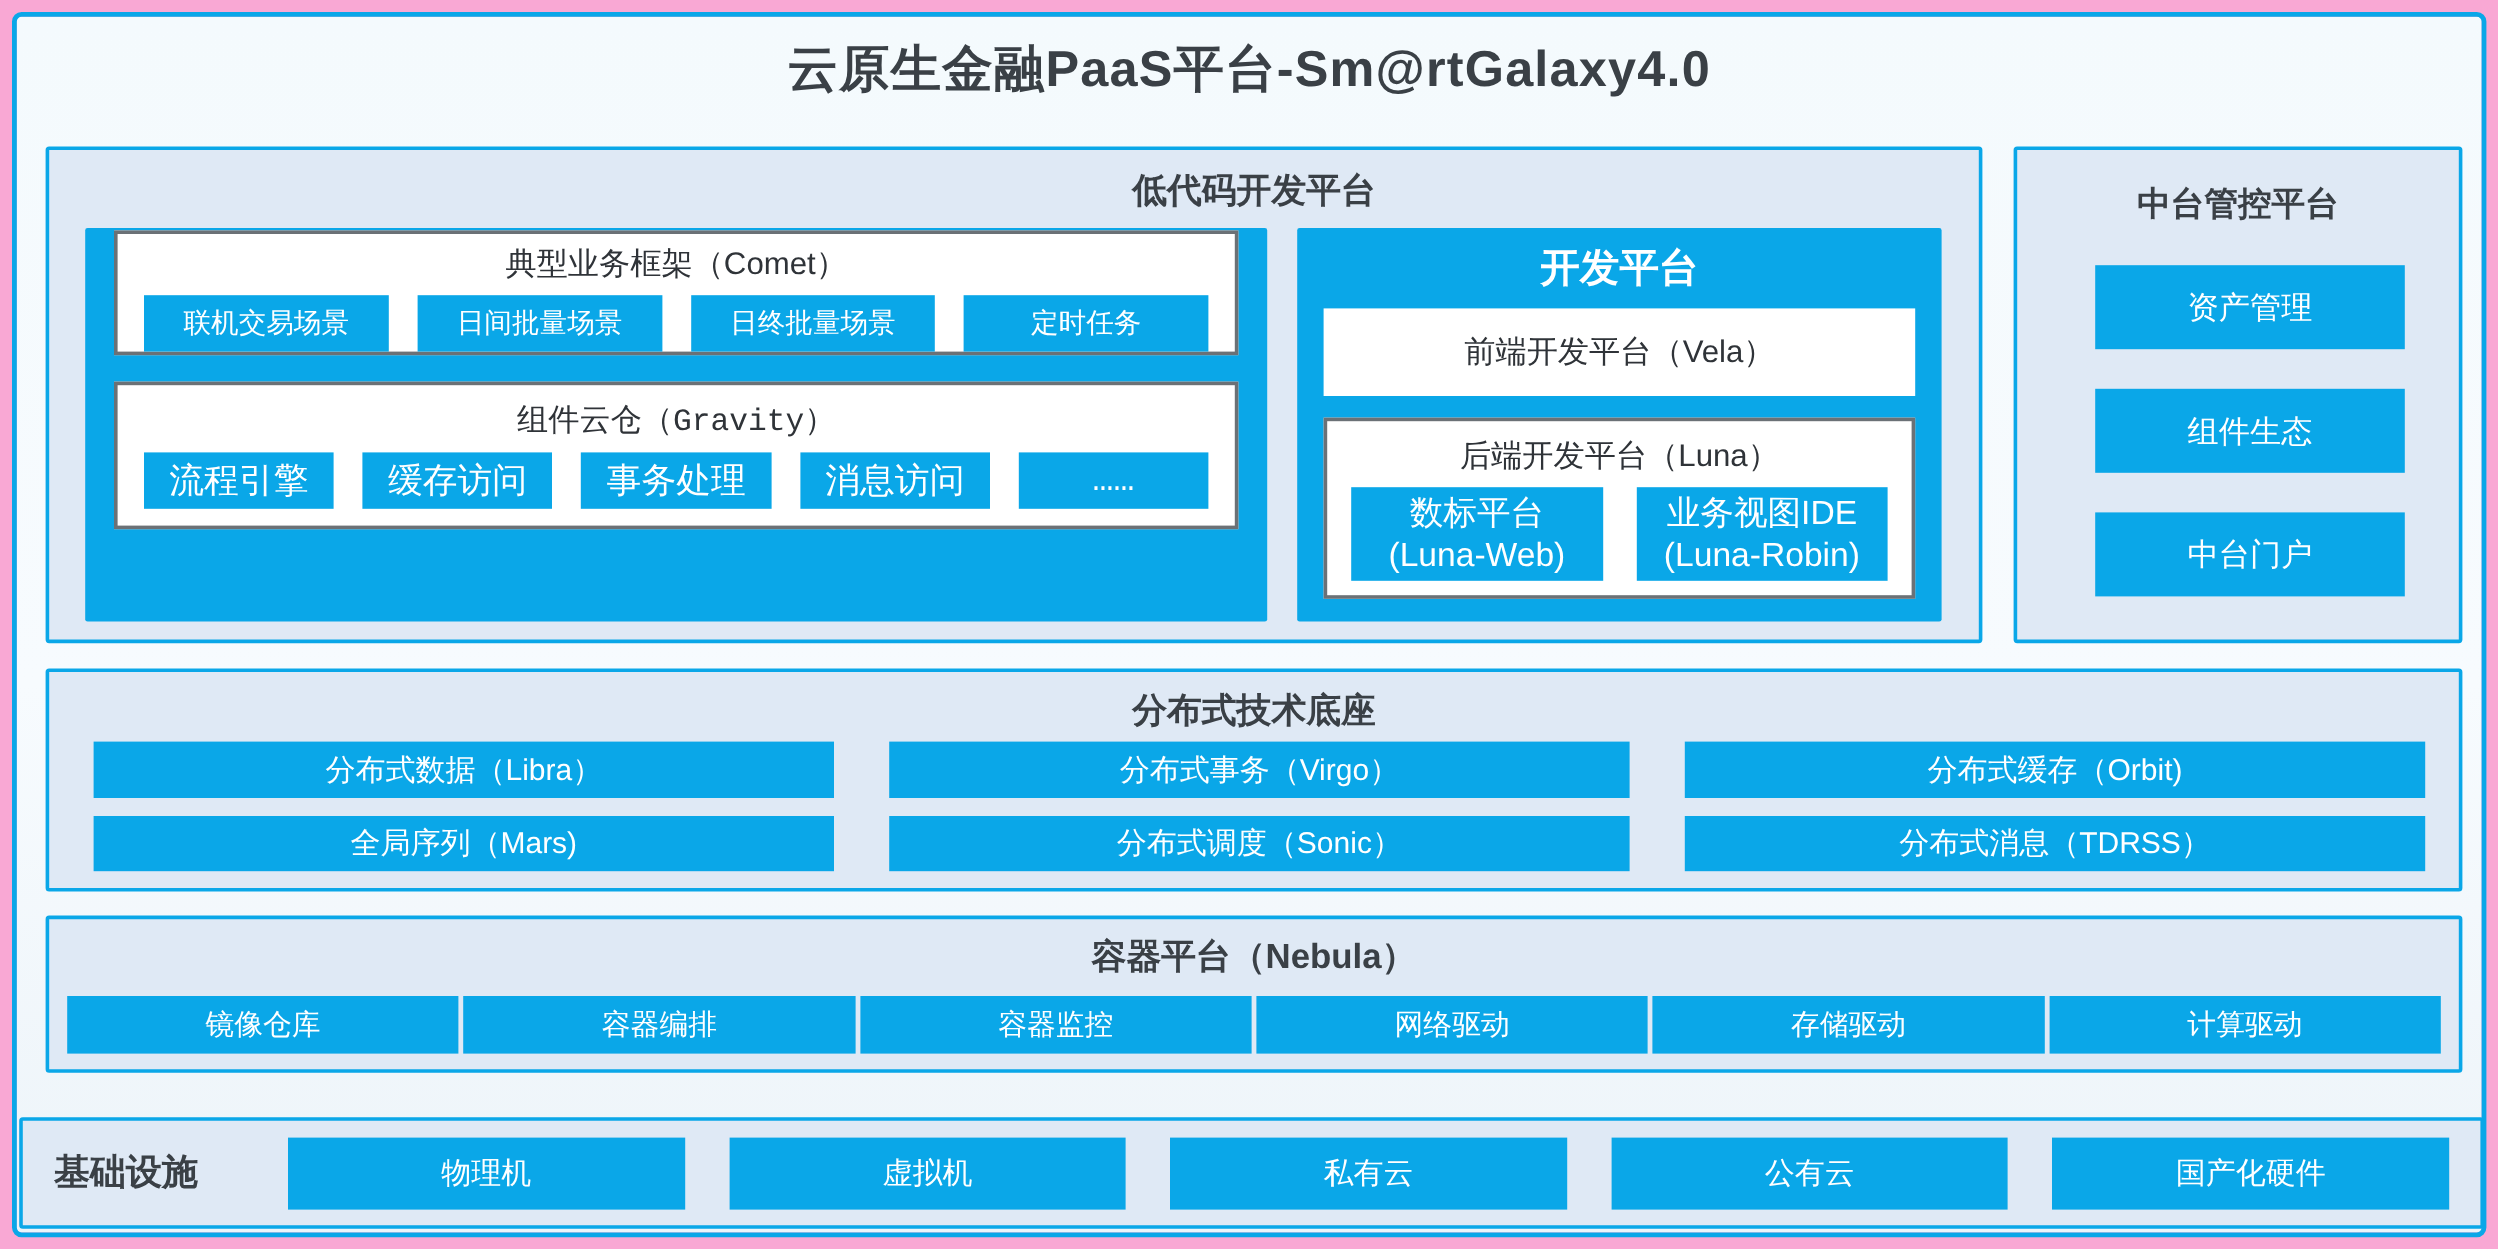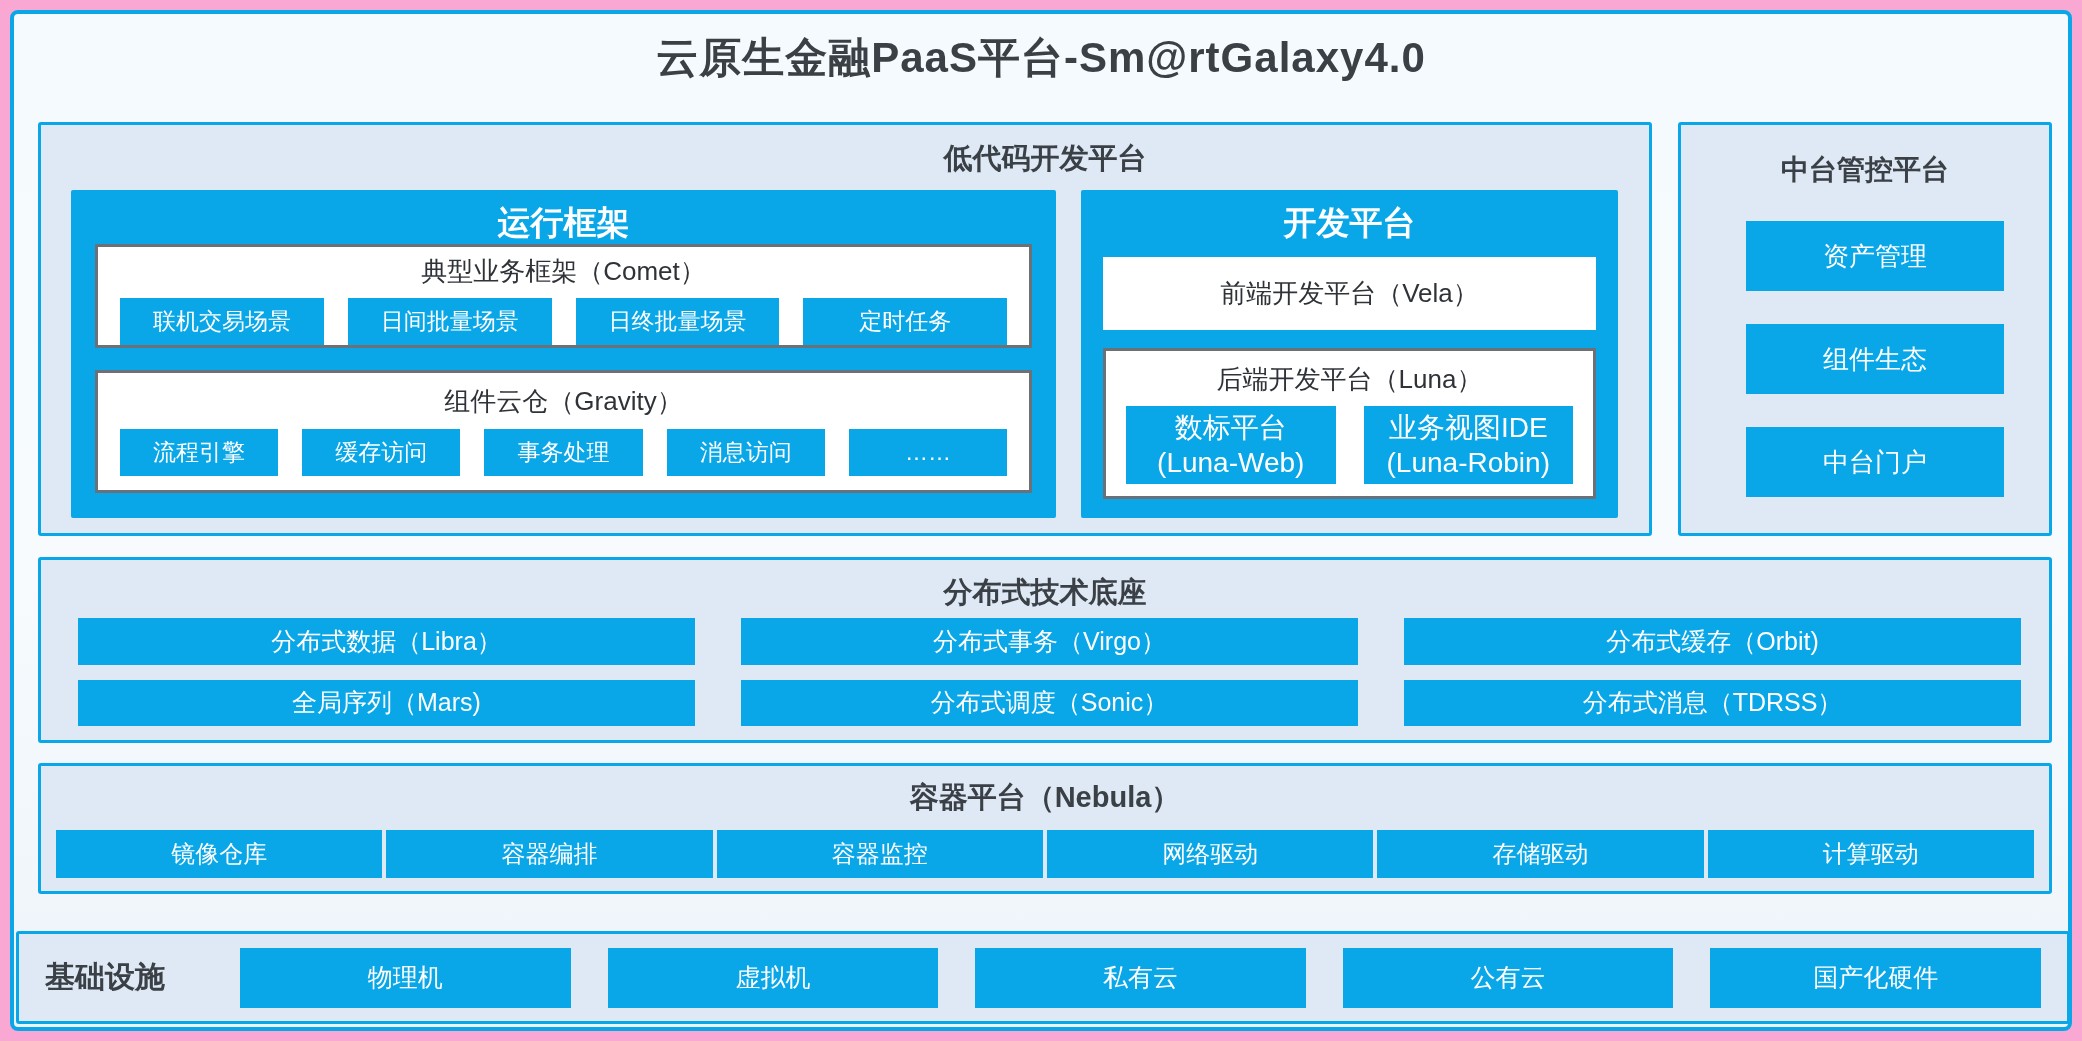--- a/index.html
+++ b/index.html
@@ -36,23 +36,23 @@
   .devp{flex:1;}
   .blue-header{text-align:center;color:var(--white);font-size:33px;font-weight:bold;
                padding-top:11px;height:52px;box-sizing:border-box;flex:none;}
   .whitebox{background:var(--white);margin:0 24px;box-sizing:border-box;display:flex;flex-direction:column;}
   .whitebox.bordered{border:3px solid var(--box-border);}
   .box-header{text-align:center;color:#2f3338;font-size:26px;flex:none;}
   .btn-row{display:flex;gap:24px;padding:0 22px;}
   .comet{height:104px;margin-top:2px;}
   .comet .box-header{margin-top:7px;margin-bottom:9px;}
   .comet .btn{flex:1;height:47px;font-size:23px;}
-  .gravity{height:123px;margin-top:22px;}
+  .gravity{height:123px;margin-top:22px;font-family:Liberation Mono, monospace;}
   .gravity .box-header{margin-top:11px;margin-bottom:10px;}
-  .gravity .btn{flex:1;height:47px;font-size:23px;}
+  .gravity .btn{flex:1;height:47px;font-size:29px;}
   .vela{height:73px;margin:15px 22px 0;align-items:center;justify-content:center;
         font-size:26px;color:#2f3338;display:flex;flex-direction:row;}
   .luna{height:151px;margin:18px 22px 0;}
   .luna .box-header{margin-top:11px;margin-bottom:9px;}
   .luna .btn-row{gap:28px;padding:0 20px;}
   .luna .btn{flex:1;height:78px;flex-direction:column;line-height:1.25;font-size:28px;}
   
   .midp{left:1664px;top:108px;width:374px;height:414px;}
   .midp .panel-header{margin-top:26px;font-size:28px;}
   .mid-btns{position:absolute;top:96px;left:45px;right:45px;display:flex;flex-direction:column;gap:33px;}
@@ -82,21 +82,20 @@
 <div class="canvas">
   <div class="frame">
 
     <div class="title">云原生金融PaaS平台-Sm@rtGalaxy4.0</div>
 
     <div class="panel lowcode">
       <div class="panel-header lowcode-header">低代码开发平台</div>
       <div class="lowcode-body">
 
         <div class="bluepanel runtime">
-          <div class="blue-header">运行框架</div>
           <div class="whitebox bordered comet">
             <div class="box-header">典型业务框架（Comet）</div>
             <div class="btn-row">
               <div class="btn">联机交易场景</div>
               <div class="btn">日间批量场景</div>
               <div class="btn">日终批量场景</div>
               <div class="btn">定时任务</div>
             </div>
           </div>
           <div class="whitebox bordered gravity">

